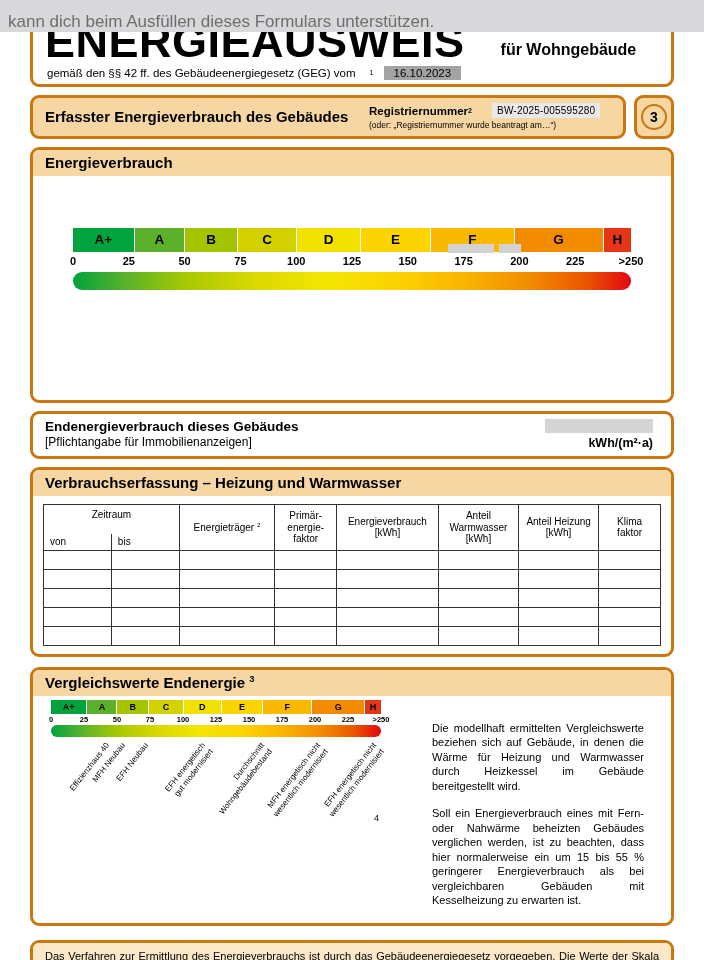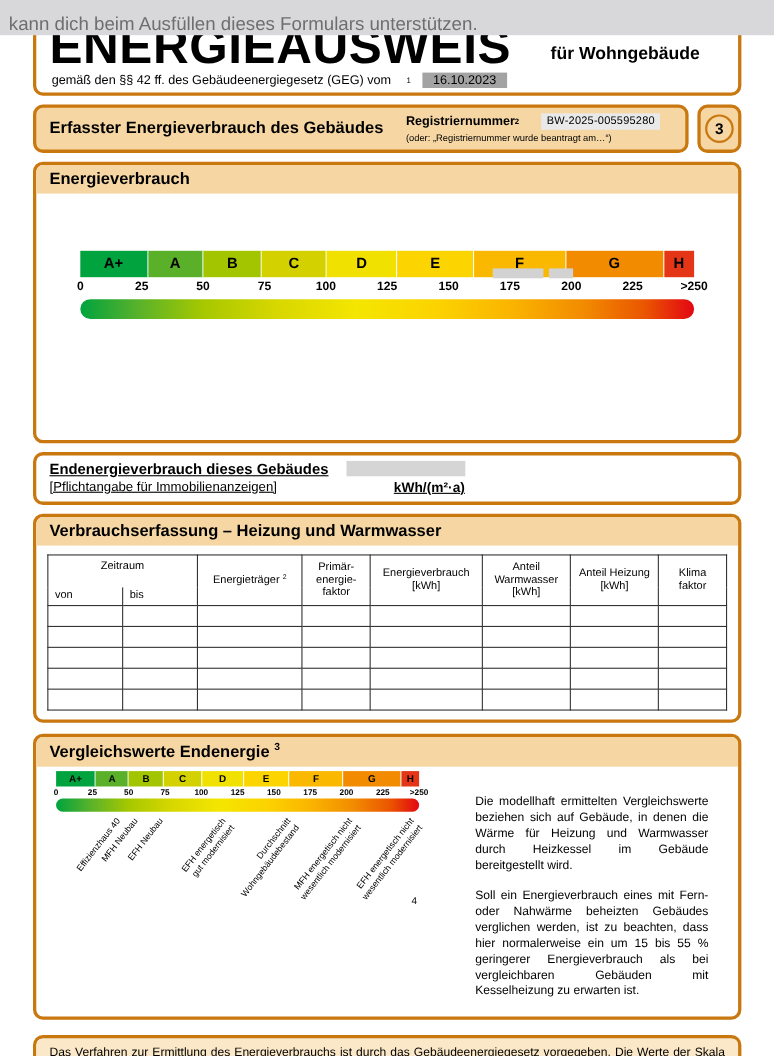--- a/index.html
+++ b/index.html
@@ -58,21 +58,21 @@
   .t6{left:60%}.t7{left:70%}.t8{left:80%}.t9{left:90%}.t10{left:100%}
   .gradbar { background:linear-gradient(90deg,#00a33e 0%,#55b12c 9%,#a6c800 20%,#d8d700 32%,#f4e600 45%,#fcd300 58%,#fab500 70%,#f28b00 82%,#ea5500 92%,#e30613 100%); }
 
   .scale-lg { margin-top:52px; }
   .scale-lg .bands { height:24px; }
   .scale-lg .band { font-size:13.5px; }
   .scale-lg .ticks { height:16px; margin-top:3px; font-size:11px; }
   .scale-lg .gradbar { height:18px; border-radius:9px; margin-top:1px; }
 
   
-  .endbox { margin-top:8px; display:flex; padding:5px 12px 6px; height:48px;text-decoration:underline; }
+  .endbox { margin-top:8px; display:flex; justify-content:space-between; padding:5px 12px 6px; height:48px; }
   .end-title { font-size:13.5px; font-weight:bold; }
   .end-sub { font-size:12px; margin-top:1px; }
   .end-right { display:flex; flex-direction:column; align-items:flex-end; width:130px; padding-right:6px; }
   .end-field { width:108px; height:16px; background:var(--field-gray,#d5d5d5); }
   .end-unit { font-size:12.5px; font-weight:bold; margin-top:3px; }
 
   
   .table-body { padding:8px 10px 8px; }
   table.vtable { width:100%; border-collapse:collapse; }
   .vtable th, .vtable td { border:1px solid #333; }

